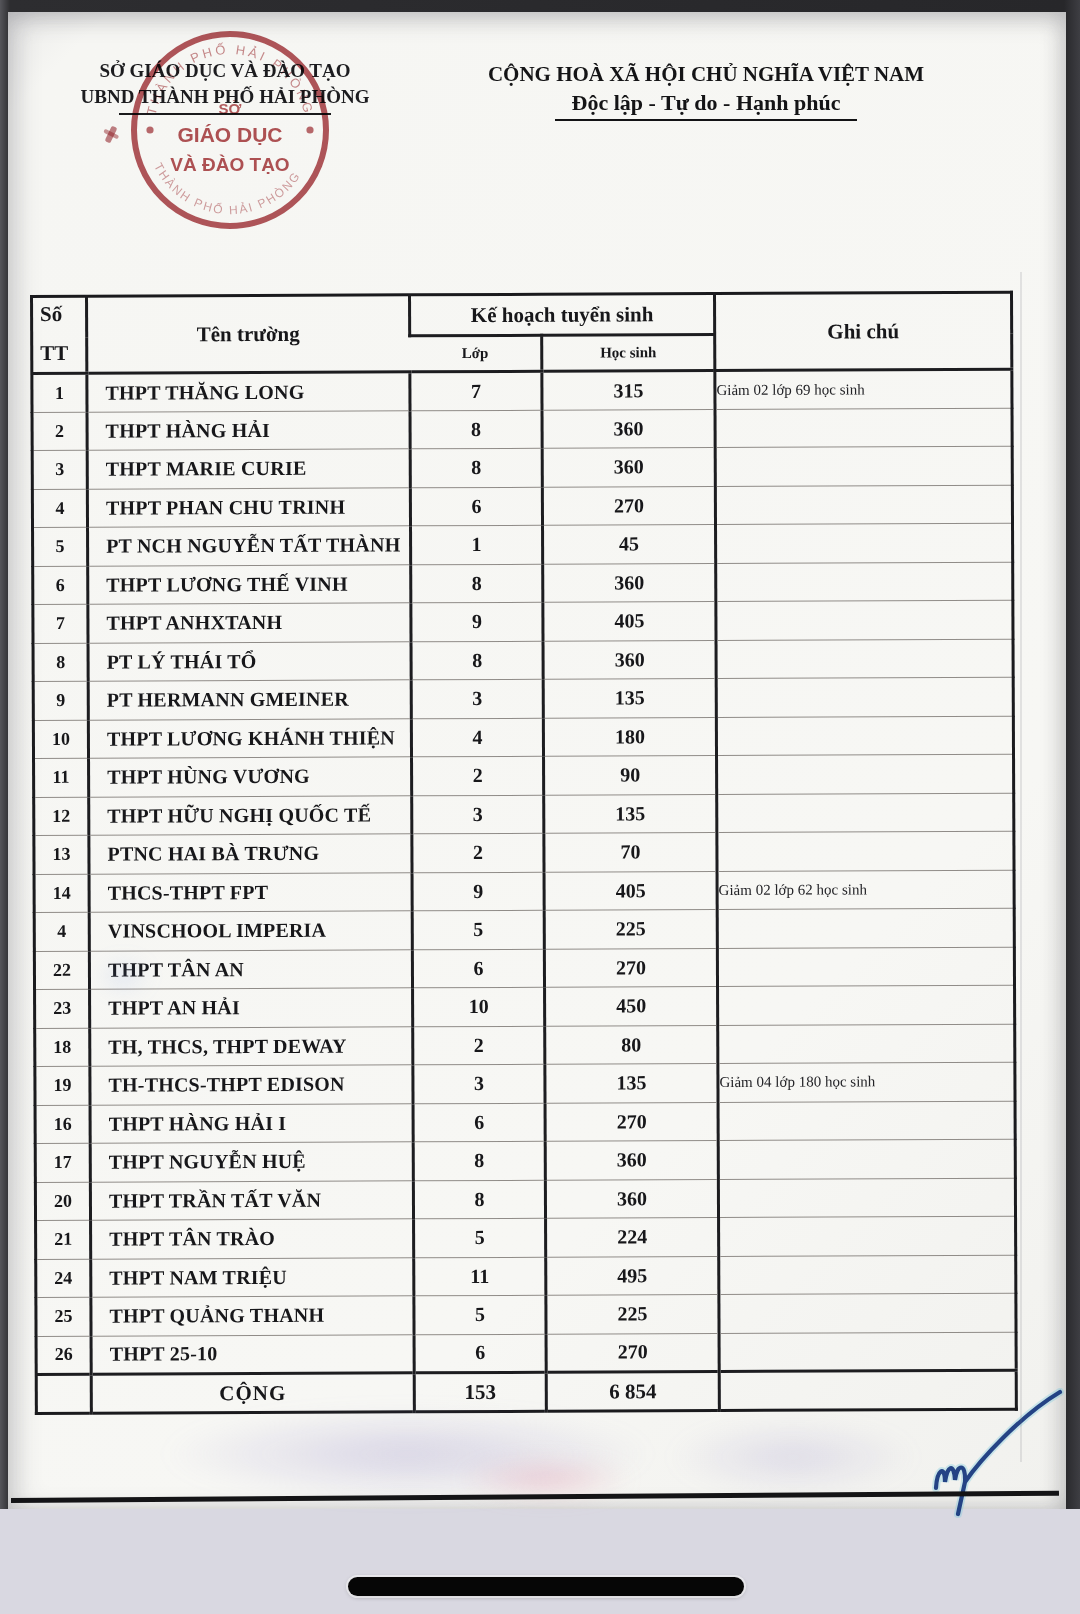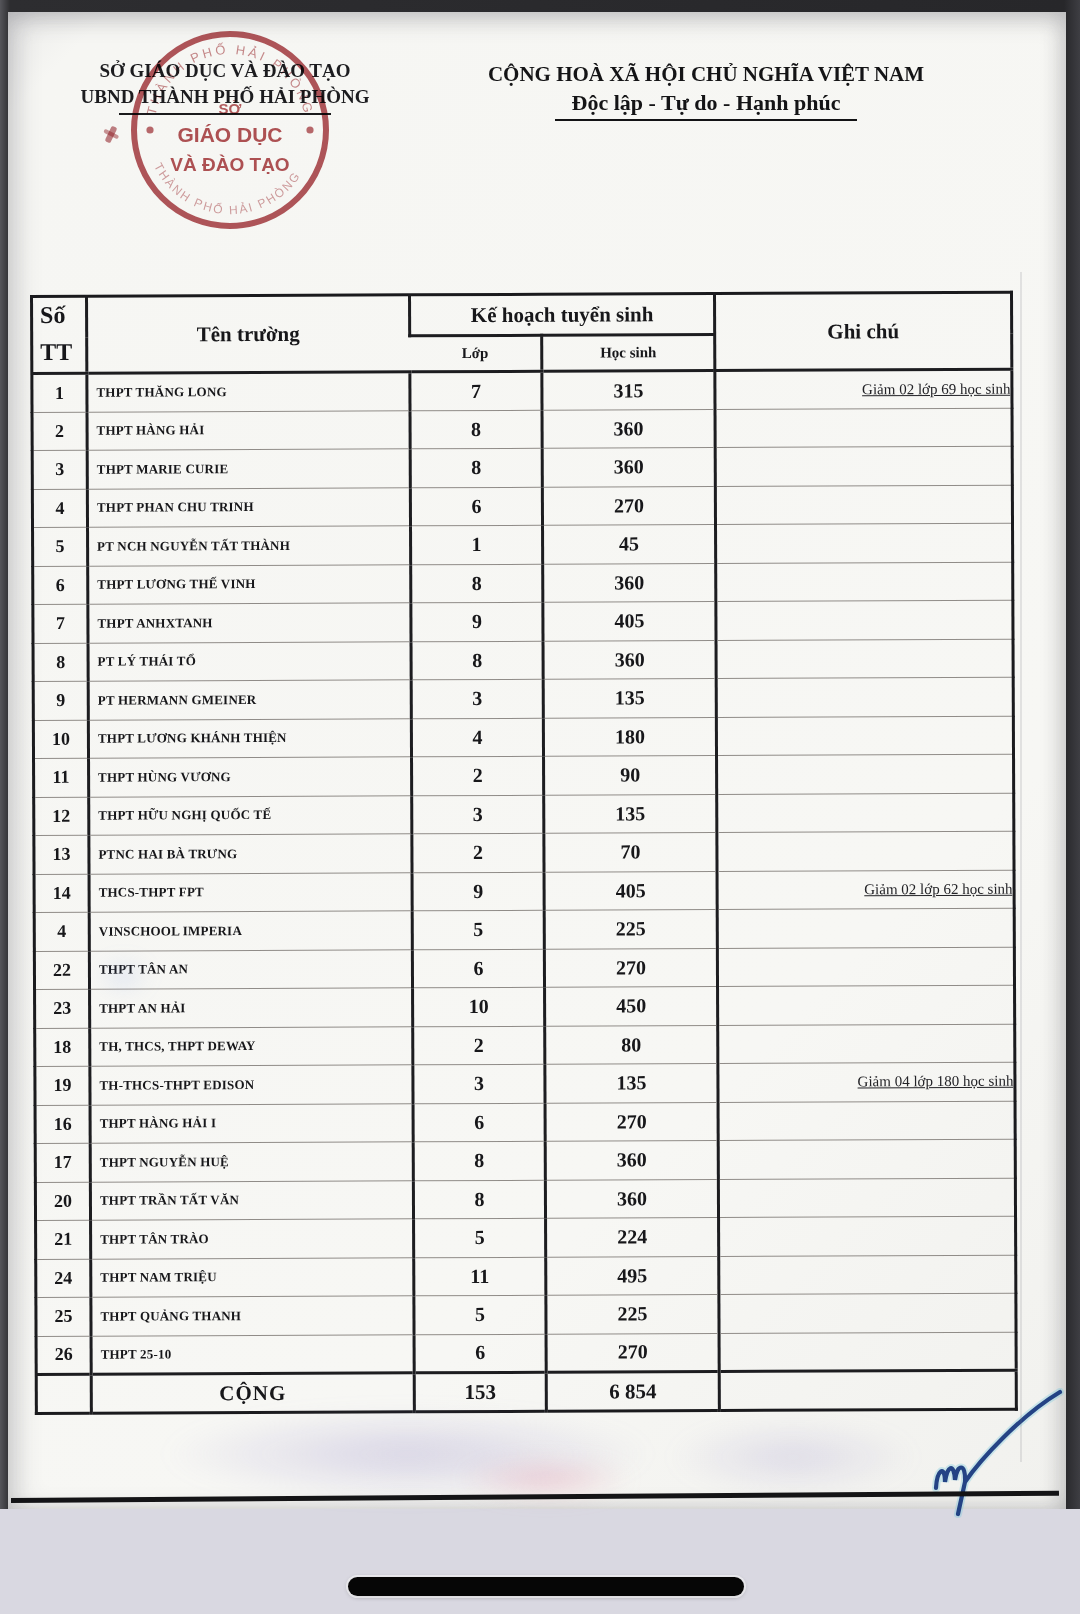--- a/index.html
+++ b/index.html
@@ -66,27 +66,27 @@
     border: 3.5px solid #1a1a1d;
   }
   .sheet th, .sheet td { border-left: 3px solid #1d1d20; overflow: hidden; white-space: nowrap; }
   .sheet th:first-child, .sheet td:first-child { border-left: none; }
   .sheet thead th { font-weight: bold; font-size: 21px; }
   .sheet thead tr.top th { height: 40px; border-bottom: 3px solid #1d1d20; }
   .sheet thead th.h-plan { border-bottom: 2.5px solid #1d1d20; }
   .sheet thead tr.sub th { height: 35px; border-bottom: 3px solid #1d1d20; font-size: 15px; }
   .h-stt-inner {
     display: flex; flex-direction: column; justify-content: space-between; align-items: flex-start;
-    height: 74px; padding: 4px 7px 6px; font-size: 24px;
+    height: 74px; padding: 4px 7px 6px; font-size: 21px;
   }
   .sheet tbody td { height: 38.5px; border-top: 1.6px solid #908c88; }
   td.c0 { text-align: center; font-size: 18px; font-weight: bold; }
-  td.c1 { font-size: 13px; font-weight: bold; padding-left: 8px; letter-spacing: .2px; }
+  td.c1 { font-size: 20px; font-weight: bold; padding-left: 17px; letter-spacing: .2px; }
   td.c2, td.c3 { text-align: center; font-size: 20px; font-weight: bold; }
-  td.c4 { text-align: right; font-size: 15px; font-weight: normal; color: #232327; text-decoration: underline; }
+  td.c4 { text-align: left; font-size: 15px; font-weight: normal; color: #232327; }
   .sheet tfoot td { border-top: 3px solid #1d1d20; height: 39px; }
   .sheet tfoot .t-label { text-align: center; font-weight: bold; font-size: 21px; letter-spacing: 1px; }
   .sheet tfoot .t-num { text-align: center; font-weight: bold; font-size: 21px; }
 
   
   .stain { position: absolute; border-radius: 50%; filter: blur(10px); }
   .stain1 { left: 60px; top: 1378px; width: 680px; height: 128px;
     background: radial-gradient(closest-side, rgba(148,138,198,.30), rgba(148,138,198,0) 72%); }
   .stain2 { left: 420px; top: 1438px; width: 235px; height: 58px;
     background: radial-gradient(closest-side, rgba(226,150,172,.40), rgba(226,150,172,0) 75%); }

